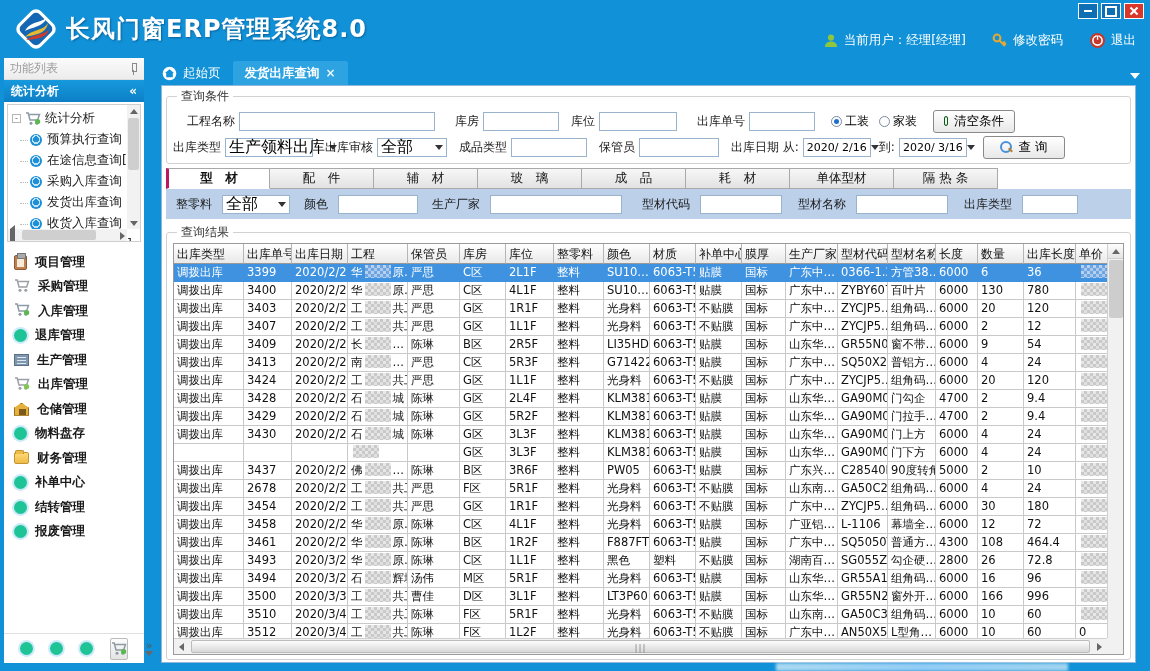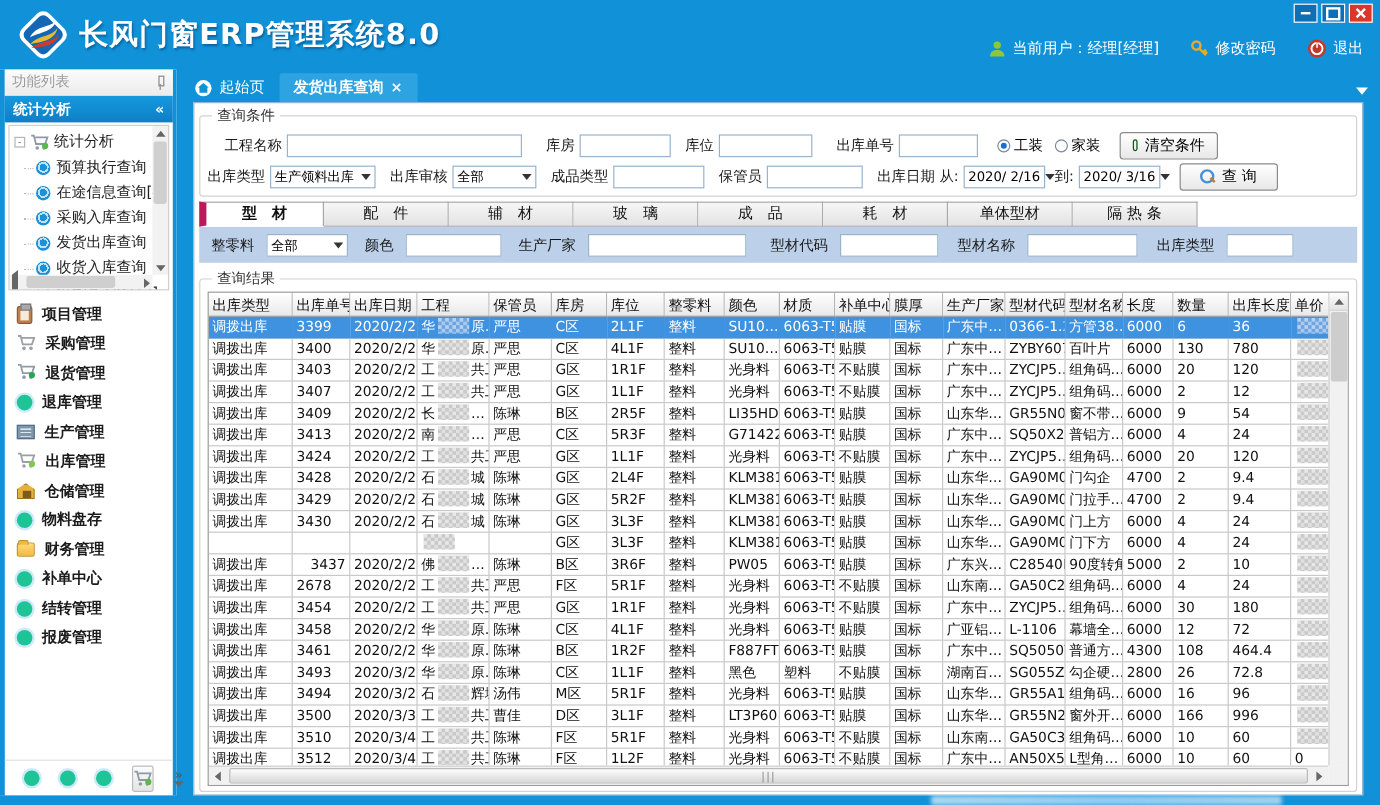--- a/index.html
+++ b/index.html
@@ -84,33 +84,33 @@
   .dtab .x { font-size:12px; opacity:.9; cursor:pointer; }
   .tab-overflow { position:absolute; right:10px; bottom:6px; }
   .content { flex:1; background:#fff; border:1px solid #8fb6d8; margin:0 14px; padding:2px 4px 0 4px; display:flex; flex-direction:column; min-height:0; }
 
   fieldset { border:1px solid #d2d2d2; border-radius:3px; padding:2px 6px 4px 6px; }
   legend { font-size:12px; color:#333; padding:0 4px; margin-left:4px; }
   .frow { display:flex; align-items:center; height:24px; margin-top:2px; white-space:nowrap; }
   .flabel { color:#1a1a1a; margin-right:4px; }
   .tinput { border:1px solid #9ab3cd; background:#fff; height:19px; padding:0 3px; font-size:12px; }
   .combo { border:1px solid #9ab3cd; background:#fff; height:19px; display:inline-flex; align-items:center; justify-content:space-between; padding:0 3px; gap:4px; cursor:pointer; }
-  .combo .cv { font-size:11px; }
+  .combo .cv { font-size:16px; }
   .dtri { width:0;height:0;border-left:4px solid transparent;border-right:4px solid transparent;border-top:5px solid #333; }
   .radio { width:11px; height:11px; border-radius:50%; border:1px solid #7a8aa0; background:#fff; display:inline-block; position:relative; margin-right:3px; vertical-align:-2px; cursor:pointer; }
   .radio.on::after { content:""; position:absolute; left:2px; top:2px; width:5px; height:5px; border-radius:50%; background:#1a6fd0; }
   .btn { height:23px; background:linear-gradient(#ffffff,#e8e8e8); border:1px solid #8a8a8a; border-radius:3px; display:inline-flex; align-items:center; justify-content:center; gap:6px; padding:0 10px; cursor:pointer; font-size:12.5px; }
   .i-clear { width:15px; height:10px; background:linear-gradient(#39b54a,#1d8c31); border:1px solid #11541d; border-radius:2px; box-shadow:inset 0 0 0 1.5px #e8f8ea; }
   .i-mag { width:12px; height:12px; position:relative; }
   .i-mag::before { content:""; position:absolute; left:0; top:0; width:8px; height:8px; border:2px solid #4a90d9; border-radius:50%; }
   .i-mag::after { content:""; position:absolute; left:8px; top:8px; width:5px; height:2px; background:#b5812e; transform:rotate(45deg); }
 
   .mat-tabs { display:flex; margin-top:4px; height:21px; }
   .mtab { width:104px; height:21px; display:flex; align-items:center; justify-content:center; background:linear-gradient(#f7f7f7,#e2e2e2); border:1px solid #a9a9a9; border-left:none; font-size:12.5px; cursor:pointer; color:#111; }
-  .mtab:first-child { border-left:6px solid #be185d; }
+  .mtab:first-child { border-left:3px solid #be185d; }
   .mtab.active { background:#fff; border-bottom:1px solid #fff; font-weight:bold; position:relative; top:0; }
   .filter-band { height:30px; background:#bcd0ea; display:flex; align-items:center; padding-left:10px; gap:6px; white-space:nowrap; }
 
   .results { flex:1; margin-top:5px; display:flex; flex-direction:column; min-height:0; margin-bottom:2px; }
   .grid-area { flex:1; position:relative; border:1px solid #9a9a9a; overflow:hidden; background:#fff; min-height:0; }
   .grid { position:absolute; left:0; top:0; right:16px; bottom:16px; overflow:hidden; }
   .grow { display:flex; width:984px; }
   .ghead .gcell { background:linear-gradient(#ffffff,#e9e9e9); border-right:1px solid #b5b5b5; border-bottom:1px solid #989898; height:20px; font-size:12px; color:#111; padding:2px 3px 0 3px; }
   .gcell { flex-shrink:0; white-space:nowrap; overflow:hidden; padding:1px 3px; font-size:11.5px; border-right:1px solid #c9c9c9; border-bottom:1px solid #c9c9c9; height:18px; color:#111; }
   .grow.sel .gcell { background:#3f92e0; color:#fff; border-color:#3f92e0; }
@@ -253,23 +253,23 @@
                 <circle cx="6" cy="12.3" r="1.5" fill="#9aa0a6"></circle>
                 <circle cx="11.8" cy="12.3" r="1.5" fill="#9aa0a6"></circle>
               </svg></span>
             <span>采购管理</span>
           </div>
           <div class="menu-item">
             <span class="icart2"><svg width="16" height="15" viewBox="0 0 16 15">
                 <path d="M1 2 h2.2 l1.8 7 h7.6 l1.9-5.5 H4.4" fill="none" stroke="#8e9aa6" stroke-width="1.5"></path>
                 <circle cx="6" cy="12.3" r="1.5" fill="#8e9aa6"></circle>
                 <circle cx="11.8" cy="12.3" r="1.5" fill="#8e9aa6"></circle>
-                <circle cx="12.6" cy="10.6" r="2.6" fill="#2da35a"></circle>
+                <circle cx="12.6" cy="10.6" r="2.6" fill="#59b94c"></circle>
               </svg></span>
-            <span>退货管理</span>
+            <span>入库管理</span>
           </div>
           <div class="menu-item">
             <span class="teal-dot"></span>
             <span>退库管理</span>
           </div>
           <div class="menu-item">
             <span class="i-production"></span>
             <span>生产管理</span>
           </div>
           <div class="menu-item">
@@ -687,21 +687,21 @@
                     <span class="gcell" style="width: 50px;">GA90M09.</span>
                     <span class="gcell" style="width: 48px;">门下方</span>
                     <span class="gcell" style="width: 42px;">6000</span>
                     <span class="gcell" style="width: 46px;">4</span>
                     <span class="gcell" style="width: 52px;">24</span>
                     <span class="gcell" style="width: 46px;"><span class="mosaic wide"></span><span>75</span></span>
                     <span class="gcell" style="width: 36px;">423</span>
                   </div>
                   <div class="grow">
                     <span class="gcell" style="width: 70px;">调拨出库</span>
-                    <span class="gcell" style="width: 48px; text-align: right;">3437</span>
+                    <span class="gcell" style="width: 48px;">3437</span>
                     <span class="gcell" style="width: 56px;">2020/2/27</span>
                     <span class="gcell" style="width: 60px;"><span>佛</span><span class="mosaic"></span><span>…</span></span>
                     <span class="gcell" style="width: 52px;">陈琳</span>
                     <span class="gcell" style="width: 46px;">B区</span>
                     <span class="gcell" style="width: 48px;">3R6F</span>
                     <span class="gcell" style="width: 50px;">整料</span>
                     <span class="gcell" style="width: 46px;">PW05</span>
                     <span class="gcell" style="width: 46px;">6063-T5</span>
                     <span class="gcell" style="width: 46px;">贴膜</span>
                     <span class="gcell" style="width: 44px;">国标</span>

